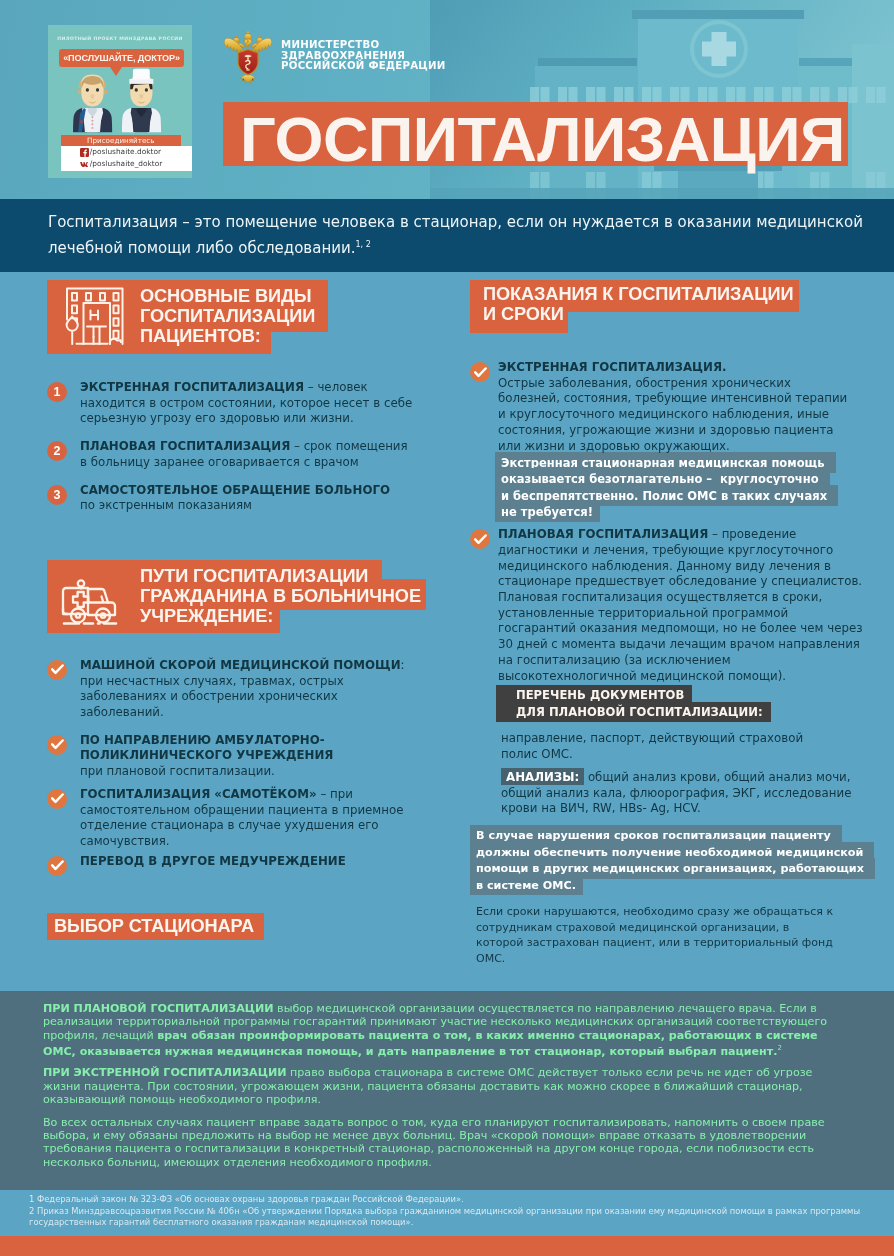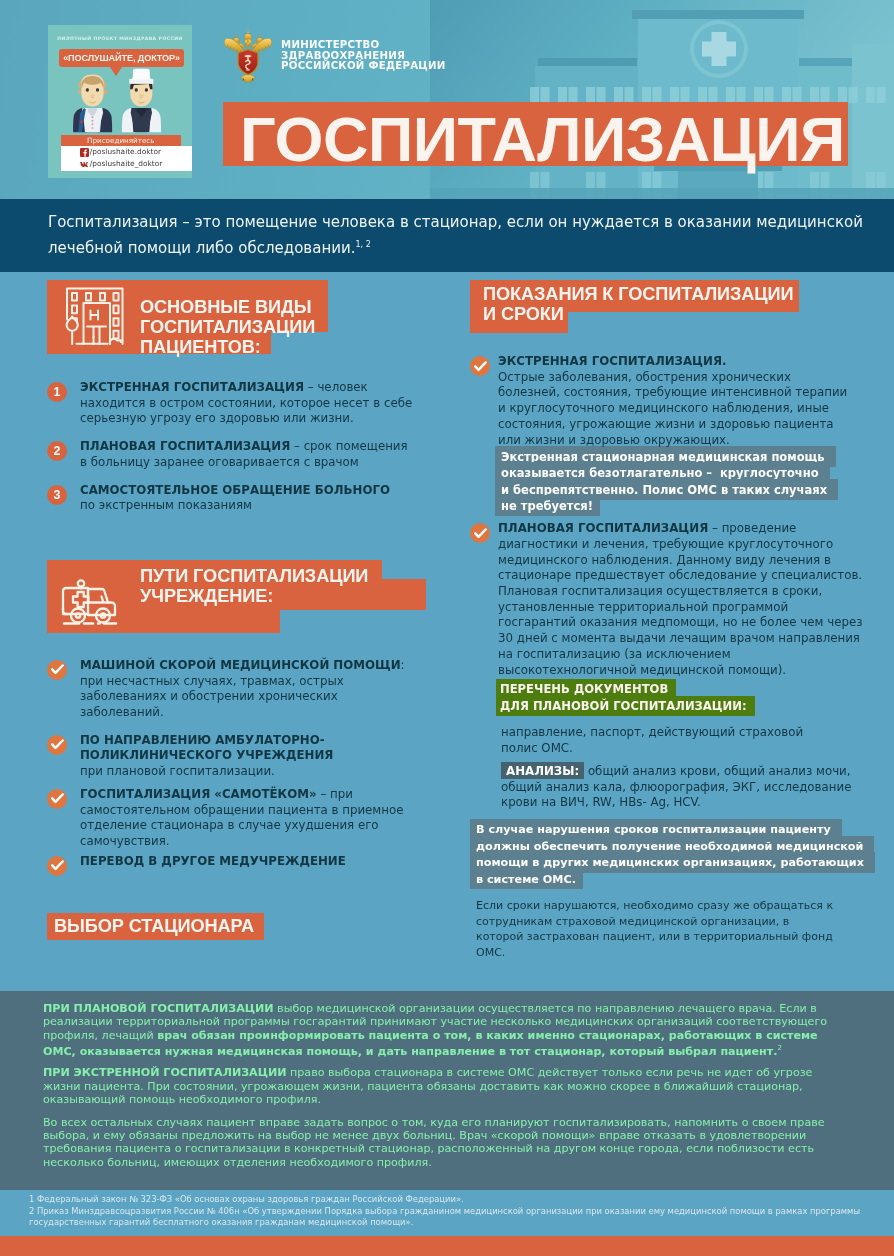--- a/index.html
+++ b/index.html
@@ -56,38 +56,38 @@
   .banner { position:relative; background:#d9633e; color:#fbf4ee; }
   .banner .bh { margin:0; font-size:18.2px; font-weight:700; line-height:19.8px; letter-spacing:-0.1px;
      font-family:"Liberation Sans", sans-serif; }
   .banner .bh span { display:block; white-space:nowrap; }
 
   .sec-ico { position:absolute; }
   .banner { background:transparent; }
   .banner .bh { position:relative; z-index:2; }
   .bbg { position:absolute; background:#d9633e; z-index:0; }
   .b1 { height:74px; }
-  .b1 .bh { padding:18px 0 0 93px; }
+  .b1 .bh { padding:7px 0 0 93px; }
   .b1 .ico-hosp { left:15px; top:6px; z-index:2; }
   .b2 { height:73px; margin-top:46px; }
   .b2 .bh { padding:7px 0 0 93px; }
   .b2 .ico-amb { left:12px; top:17px; z-index:2; }
   .b3 { height:53px; }
   .b3 .bh { padding:5px 0 0 13px; }
 
   
   .nlist { margin:0; padding:0; list-style:none; }
   #types-list { padding-top:26px; }
   #routes-list { padding-top:25px; }
   .nrow { position:relative; padding-left:33px; margin-bottom:12px; }
   #routes-list .rr1 { margin-bottom:7px; }
   #routes-list .rr2 { margin-bottom:4px; }
   #routes-list .rr3 { margin-bottom:0; }
   .col-r .nrow { padding-left:28px; margin-bottom:0; }
-  .col-r .ri1 { margin-top:21px; }
+  .col-r .ri1 { margin-top:27px; }
   .col-r .ri1 .txt { width:357px; }
   .col-r .ri2 .txt { width:366px; }
   .col-r .ri2 { margin-top:7px; }
   .badge { position:absolute; left:0; top:2px; width:20px; height:20px; border-radius:50%; background:#d9633e;
      color:#fff; font-size:12.5px; font-weight:700; text-align:center; line-height:20px;
      font-family:"Liberation Sans", sans-serif; }
   .check { position:absolute; left:0; top:2px; width:20px; height:20px; border-radius:50%; background:#e0763f; }
   .check svg { position:absolute; left:3.5px; top:4.5px; }
   .txt { color:#123743; font-size:11.8px; line-height:15.7px; font-family:"DejaVu Sans", sans-serif; }
   .txt b { font-weight:700; }
@@ -98,21 +98,21 @@
      line-height:16.5px; }
   .co1 { margin-left:25px; width:333px; margin-top:0; }
   .co2 { width:396px; margin-top:11px; font-size:11.2px; }
 
   .chipbar { display:block; background:#d9633e; color:#fbf4ee; font-weight:700; font-size:18.2px;
      width:217px; height:27px; line-height:27px; padding-left:7px; margin-top:44px;
      font-family:"Liberation Sans", sans-serif; letter-spacing:-0.1px; }
 
   .docs-head { font-family:"DejaVu Sans", sans-serif; font-weight:700; font-size:11.6px; color:#fbf4ee;
      line-height:17.1px; margin-left:26px; margin-top:3px; }
-  .docs-head span { background:#4d7c0f; padding:3px 8px 3px 4px;
+  .docs-head span { background:#404040; padding:3px 8px 3px 20px;
      -webkit-box-decoration-break:clone; box-decoration-break:clone; }
   .docs-text { margin-left:31px; margin-top:10px; width:310px; }
   .analyses { margin-left:31px; margin-top:7px; width:358px; }
   .an-label { background:#46626f; color:#fff; font-weight:700; padding:1.5px 5px; }
   .closing { margin-left:6px; margin-top:10px; width:362px; font-size:11px; }
 
   
   .footer { position:absolute; left:0; top:991px; width:894px; height:199px; background:#4f6f7e; color:#86efac;
      font-family:"DejaVu Sans", sans-serif; }
   .footer-in { padding:11px 0 0 43px; }
@@ -392,20 +392,21 @@
         <circle cx="44" cy="38.5" r="7"></circle>
           <circle cx="44" cy="38.5" r="2.2"></circle>
         <path d="M14 19.5h4.6V15h6.1v4.5h4.6v6h-4.6V30h-6.1v-4.5H14z"></path>
         <circle cx="22" cy="6.5" r="3.2"></circle>
           <path d="M22 9.7v1.8"></path>
         <path d="M42.5 19.5l1.6 5"></path>
         <path d="M5 46.5h15M25 46.5h9M39 46.5h1.5M45 46.5h12" stroke-width="2.6"></path>
       </svg>
       <h2 class="bh">
         <span>ПУТИ ГОСПИТАЛИЗАЦИИ</span>
+        <span>ГРАЖДАНИНА В БОЛЬНИЧНОЕ</span>
         <span>УЧРЕЖДЕНИЕ:</span>
       </h2>
     </div>
 
     <ul class="nlist" id="routes-list">
         <li class="nrow rr0">
           <span class="check">
             <svg viewBox="0 0 13 11" width="13" height="11">
               <path d="M1.2 5.4l3.3 3.4L11.6 1.5" stroke="#fff" stroke-width="2.5" fill="none" stroke-linecap="round" stroke-linejoin="round"></path>
             </svg>

